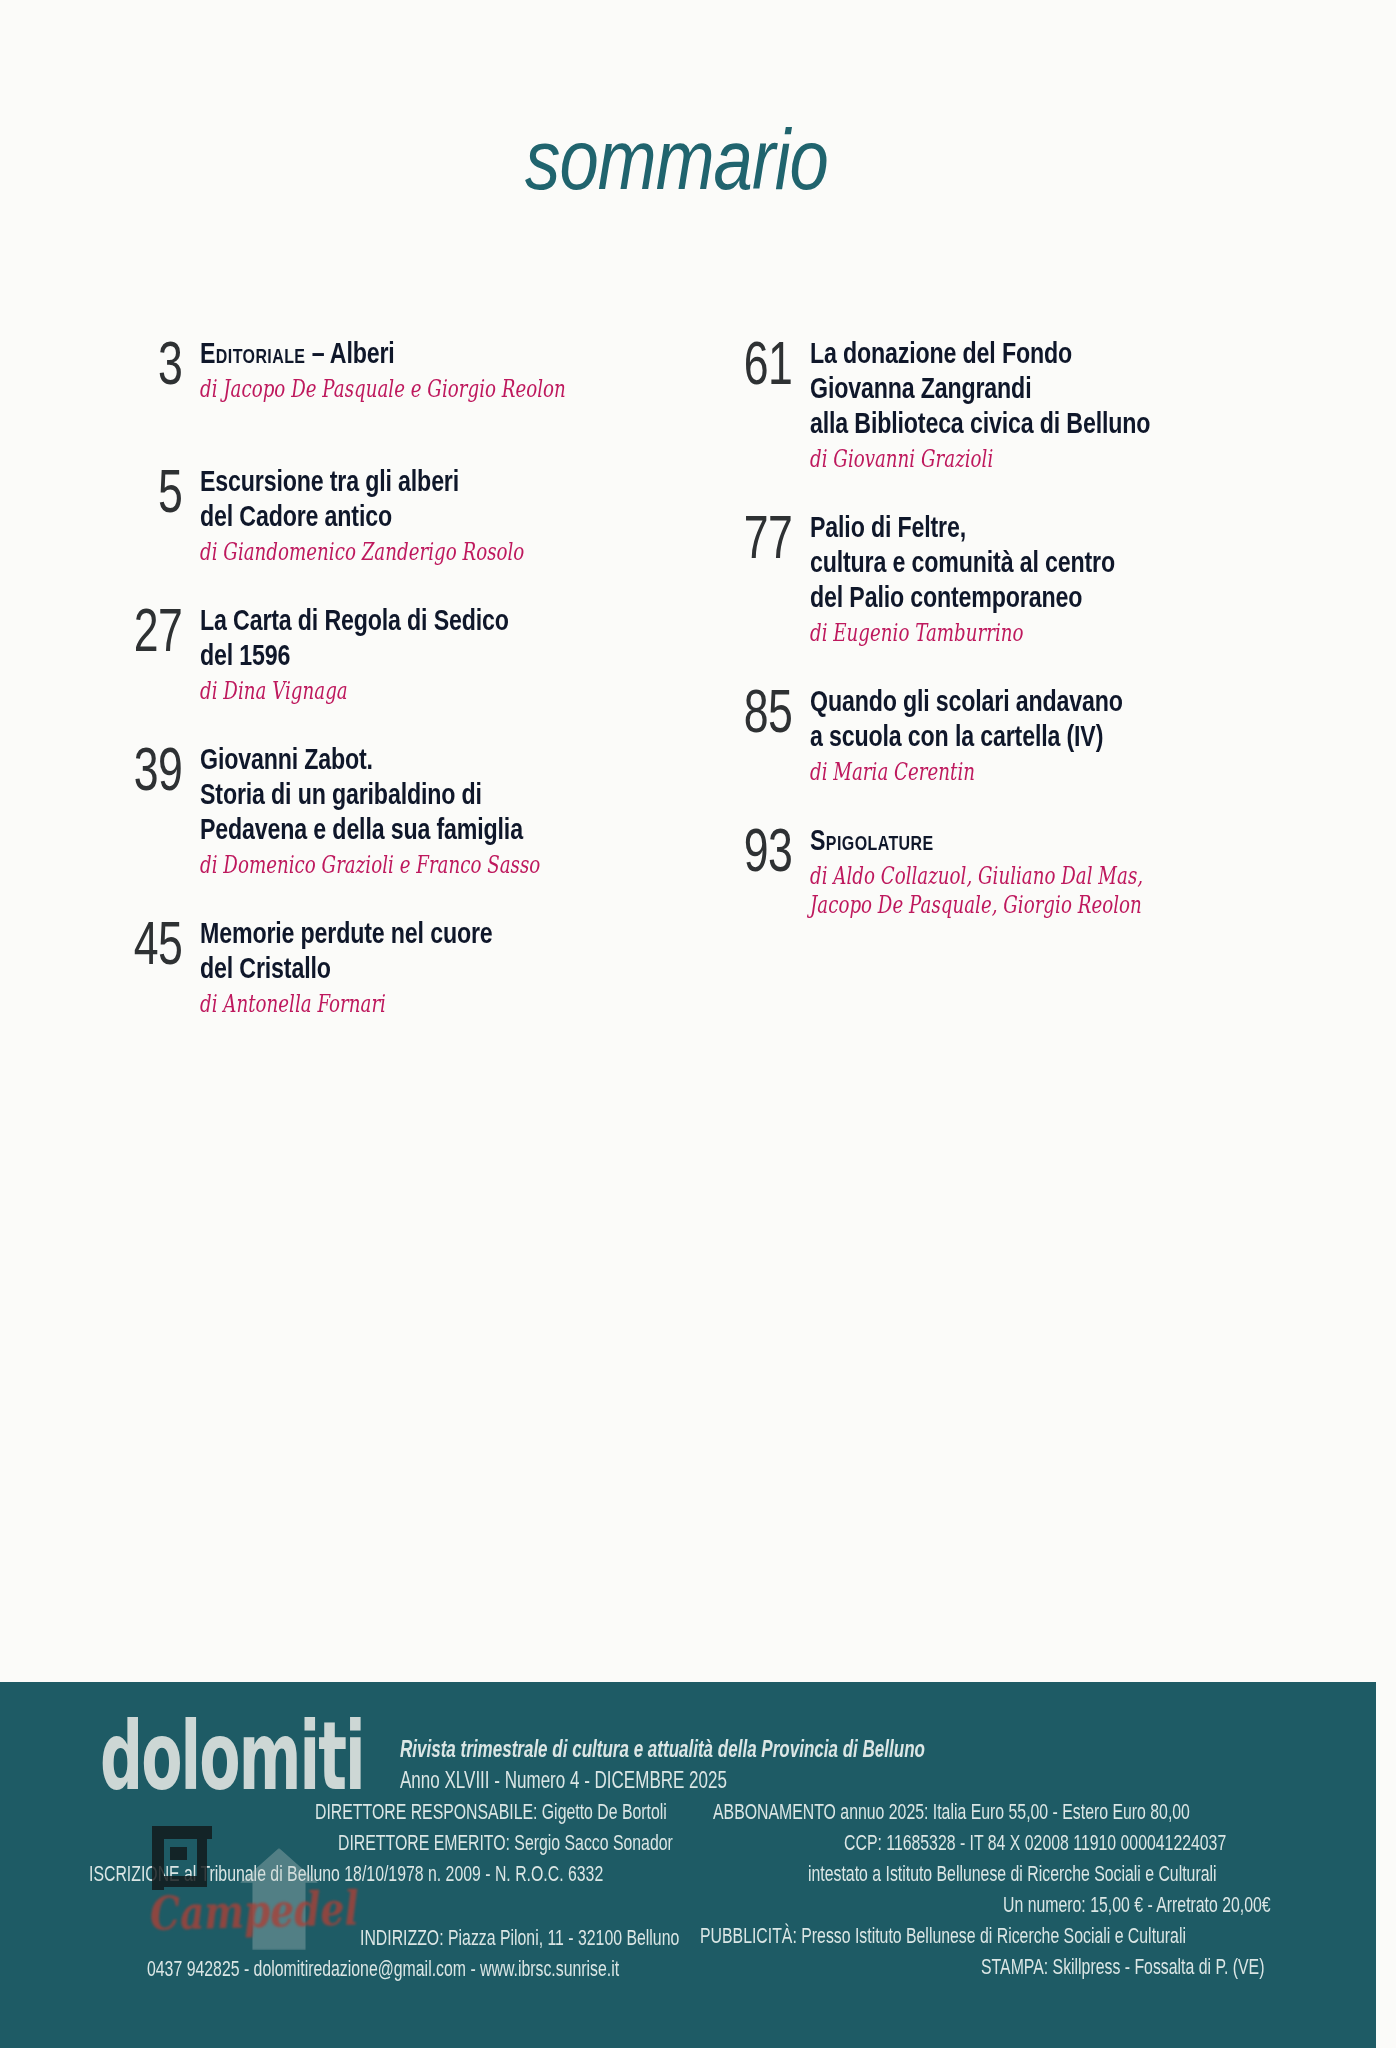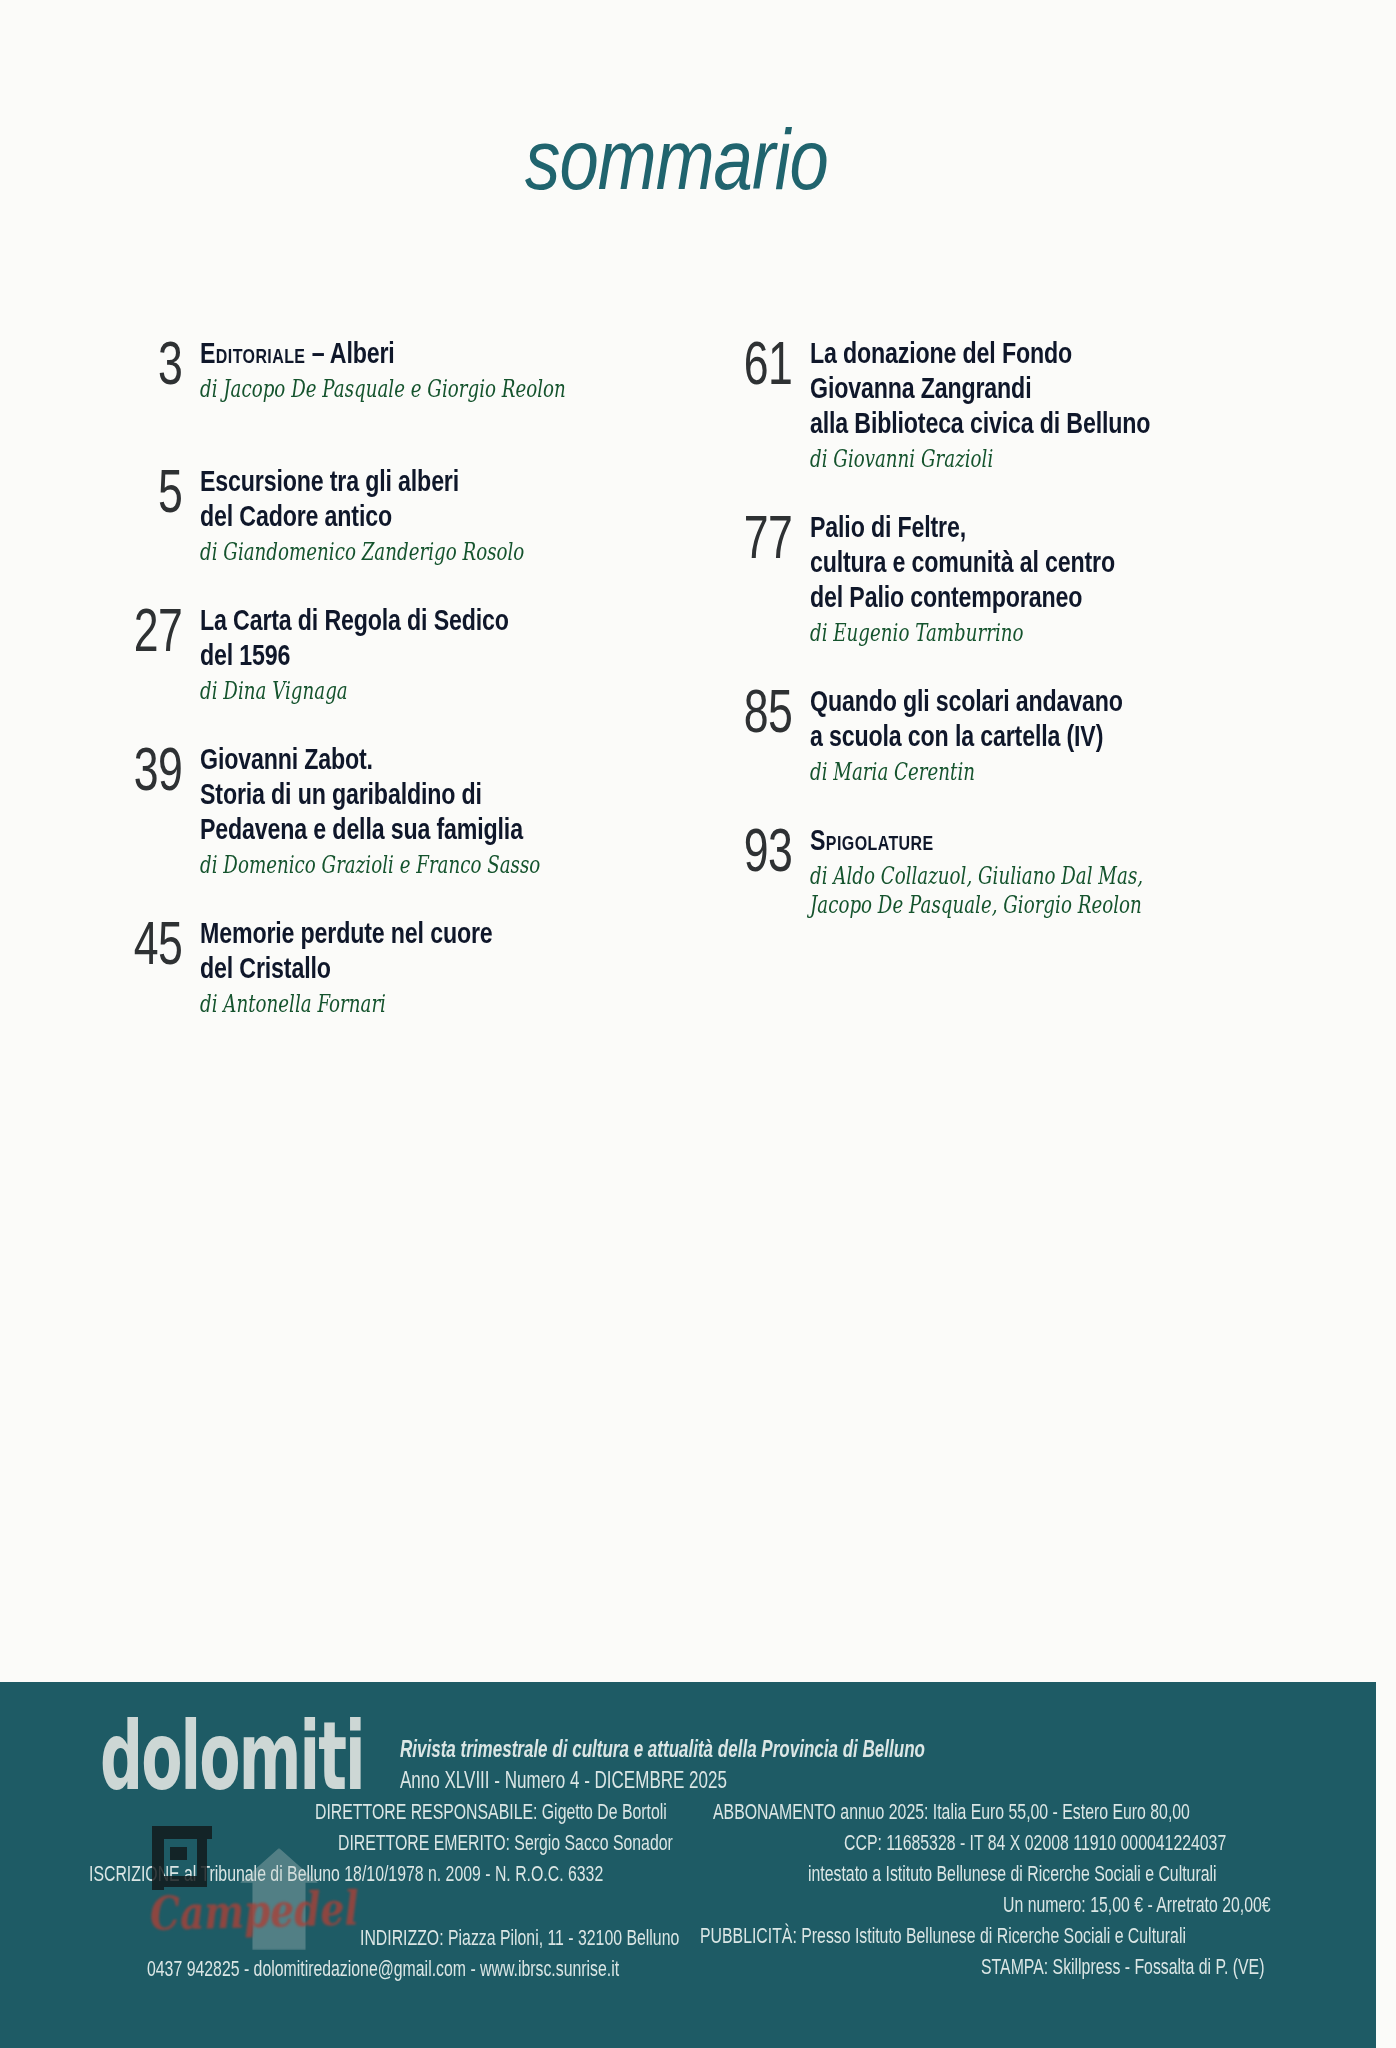--- a/index.html
+++ b/index.html
@@ -32,21 +32,21 @@
   }
   .num .numx{display:block;transform:scaleX(.72);transform-origin:100% 0;white-space:nowrap;letter-spacing:-1px;}
 
   .txt{margin-left:18px;min-width:0;}
   .tline{font-weight:700;font-size:29px;line-height:35px;color:#0f172a;}
   .tline .cx{display:inline-block;transform:scaleX(.8);transform-origin:0 70%;white-space:nowrap;letter-spacing:-.2px;}
   .seg.sc{font-variant:small-caps;letter-spacing:.5px;}
 
   .aline{
     font-family:"DejaVu Serif","Liberation Serif",serif;font-style:italic;
-    font-size:24px;line-height:29px;color:#14532d;
+    font-size:24px;line-height:29px;color:#be185d;
   }
   .aline:first-of-type{margin-top:4px;}
   .aline .cx{display:inline-block;transform:scaleX(.76);transform-origin:0 70%;white-space:nowrap;}
 
   
   .footer{
     position:absolute;left:0;top:1682px;width:1376px;height:366px;
     background:#1e5b65;color:#dbe6e5;
   }
   .logo{

